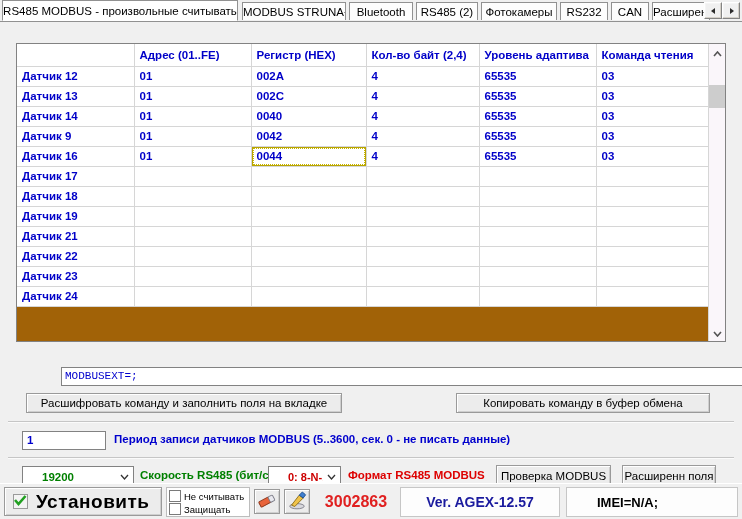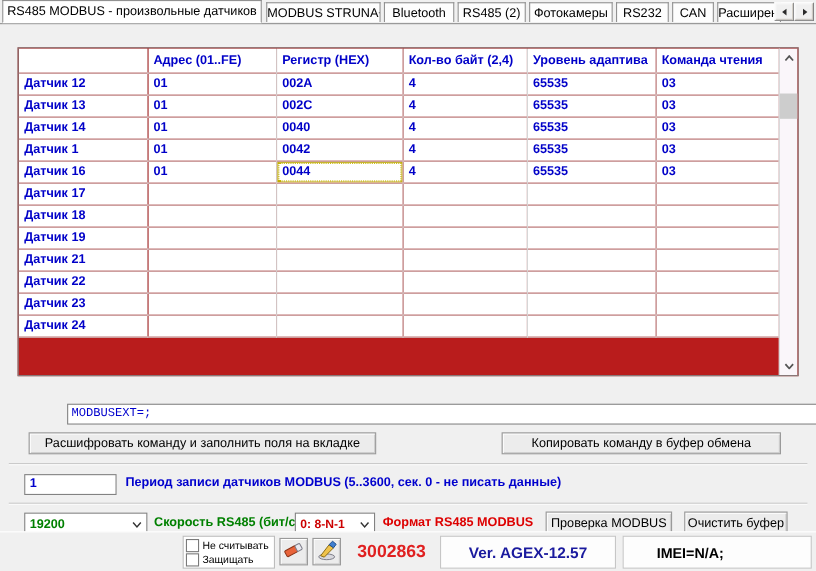--- a/index.html
+++ b/index.html
@@ -63,21 +63,21 @@
     position: absolute; left: 0; top: 21px; width: 742px; height: 460px;
     background: #f0f0f0;
     border-top: 1px solid #919191;
     box-sizing: border-box;
   }
 
   
   #gridwrap {
     position: absolute; left: 16px; top: 21px;
     width: 710px; height: 299px;
-    background: #b91c1c;
+    background: #a16207;
     border: 1px solid #828282;
     box-sizing: border-box;
     overflow: hidden;
   }
   table.grid {
     border-collapse: collapse;
     table-layout: fixed;
     width: 691px;
     font-size: 11.5px;
   }
@@ -197,21 +197,21 @@
   .combo {
     position: absolute;
     background: #ffffff;
     border: 1px solid #828282;
     box-sizing: border-box;
     height: 21px;
     font-size: 11.5px;
     display: flex; align-items: center;
     cursor: default;
   }
-  .combo .cval { padding-left: 4px; flex: 1; white-space: nowrap; overflow: hidden; }
+  .combo .cval { padding-left: 19px; flex: 1; white-space: nowrap; overflow: hidden; }
   .combo .carrow {
     width: 17px; height: 19px;
     display: flex; align-items: center; justify-content: center;
   }
   #combo-speed { left: 22px; top: 444px; width: 112px; }
   #combo-speed .cval { color: #008000; font-weight: bold; }
   #combo-format { left: 268px; top: 444px; width: 73px; }
   #combo-format .cval { color: #cc0000; font-weight: bold; font-size: 11px; }
   #label-speed {
     position: absolute; left: 140px; top: 447px;
@@ -300,21 +300,21 @@
   }
   #imei-panel .txt { color: #000; font-size: 13px; font-weight: bold; padding-left: 16px; }
 </style>
 </head>
 <body>
 
 <div id="app">
 
   <div id="tabstrip">
     <div id="tabs-host">
-        <div class="tab active" style="left: 2px; width: 236px;"><span>RS485 MODBUS - произвольные датчиков</span></div>
+        <div class="tab active" style="left: 2px; width: 236px;"><span>RS485 MODBUS - произвольные считывать</span></div>
         <div class="tab" style="left: 242px; width: 104px;"><span>MODBUS STRUNA+</span></div>
         <div class="tab" style="left: 349px; width: 64px;"><span>Bluetooth</span></div>
         <div class="tab" style="left: 416px; width: 62px;"><span>RS485 (2)</span></div>
         <div class="tab" style="left: 481px; width: 76px;"><span>Фотокамеры</span></div>
         <div class="tab" style="left: 560px; width: 48px;"><span>RS232</span></div>
         <div class="tab" style="left: 611px; width: 38px;"><span>CAN</span></div>
         <div class="tab" style="left: 652px; width: 58px;"><span>Расширенн</span></div>
       </div>
     <div id="tabspin">
       <div class="spinbtn">
@@ -367,21 +367,21 @@
             </tr>
             <tr>
               <td style="width: 117px;"><span class="val">Датчик 14</span></td>
               <td style="width: 117px;"><span class="val">01</span></td>
               <td style="width: 115px;"><span class="val">0040</span></td>
               <td style="width: 113px;"><span class="val">4</span></td>
               <td style="width: 117px;"><span class="val">65535</span></td>
               <td style="width: 112px;"><span class="val">03</span></td>
             </tr>
             <tr>
-              <td style="width: 117px;"><span class="val">Датчик 1</span></td>
+              <td style="width: 117px;"><span class="val">Датчик 9</span></td>
               <td style="width: 117px;"><span class="val">01</span></td>
               <td style="width: 115px;"><span class="val">0042</span></td>
               <td style="width: 113px;"><span class="val">4</span></td>
               <td style="width: 117px;"><span class="val">65535</span></td>
               <td style="width: 112px;"><span class="val">03</span></td>
             </tr>
             <tr>
               <td style="width: 117px;"><span class="val">Датчик 16</span></td>
               <td style="width: 117px;"><span class="val">01</span></td>
               <td class="sel" style="width: 115px;"><span class="cellbox"></span><span class="val">0044</span></td>
@@ -493,27 +493,37 @@
       <span class="cval">0:  8-N-1</span>
       <span class="carrow">
         <svg width="9" height="6" viewBox="0 0 9 6">
             <polyline points="1,1 4.5,5 8,1" fill="none" stroke="#333" stroke-width="1.3"></polyline>
           </svg>
       </span>
     </div>
     <div id="label-format">Формат RS485 MODBUS</div>
 
     <div class="btn" id="btn-check">Проверка MODBUS</div>
-    <div class="btn" id="btn-clear">Очистить буфер</div>
+    <div class="btn" id="btn-clear">Расширенн поля</div>
 
     <div class="hdiv" style="top:474px;"></div>
   </div>
 
   <div id="statusbar">
 
+    <div id="btn-install">
+      <span class="chkbox-green">
+        <span>
+          <svg width="13" height="11" viewBox="0 0 13 11">
+            <polyline points="1,5 4.5,9 11.5,1" fill="none" stroke="#21a021" stroke-width="2.6"></polyline>
+          </svg>
+        </span>
+      </span>
+      <span class="lbl">Установить</span>
+    </div>
 
     <div id="chkpanel">
       <div class="chkrow" id="chk-noread">
         <span class="box"></span>
         <span>Не считывать</span>
       </div>
       <div class="chkrow" id="chk-protect">
         <span class="box"></span>
         <span>Защищать</span>
       </div>

